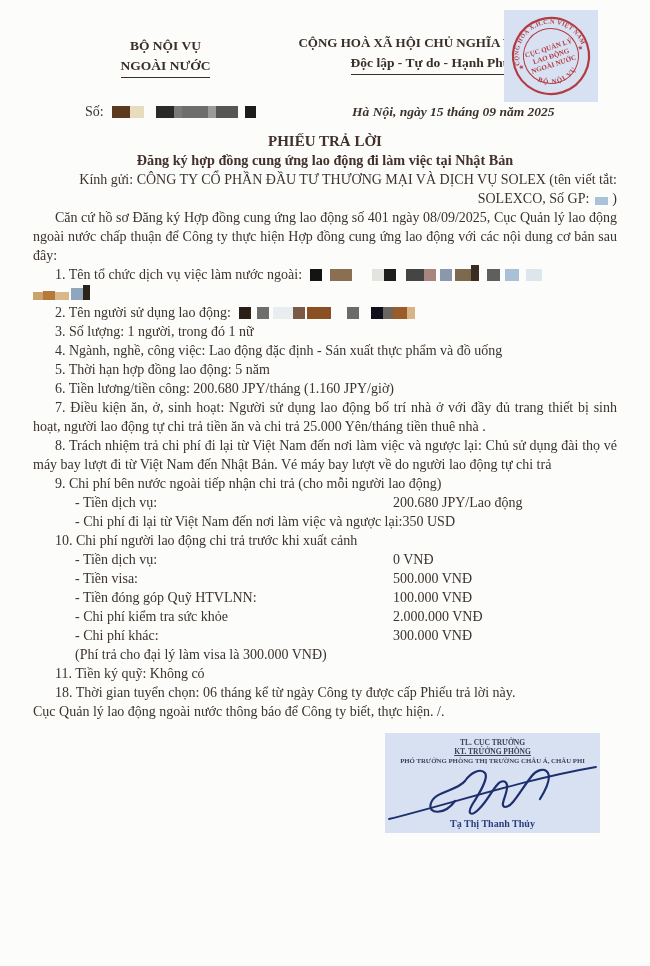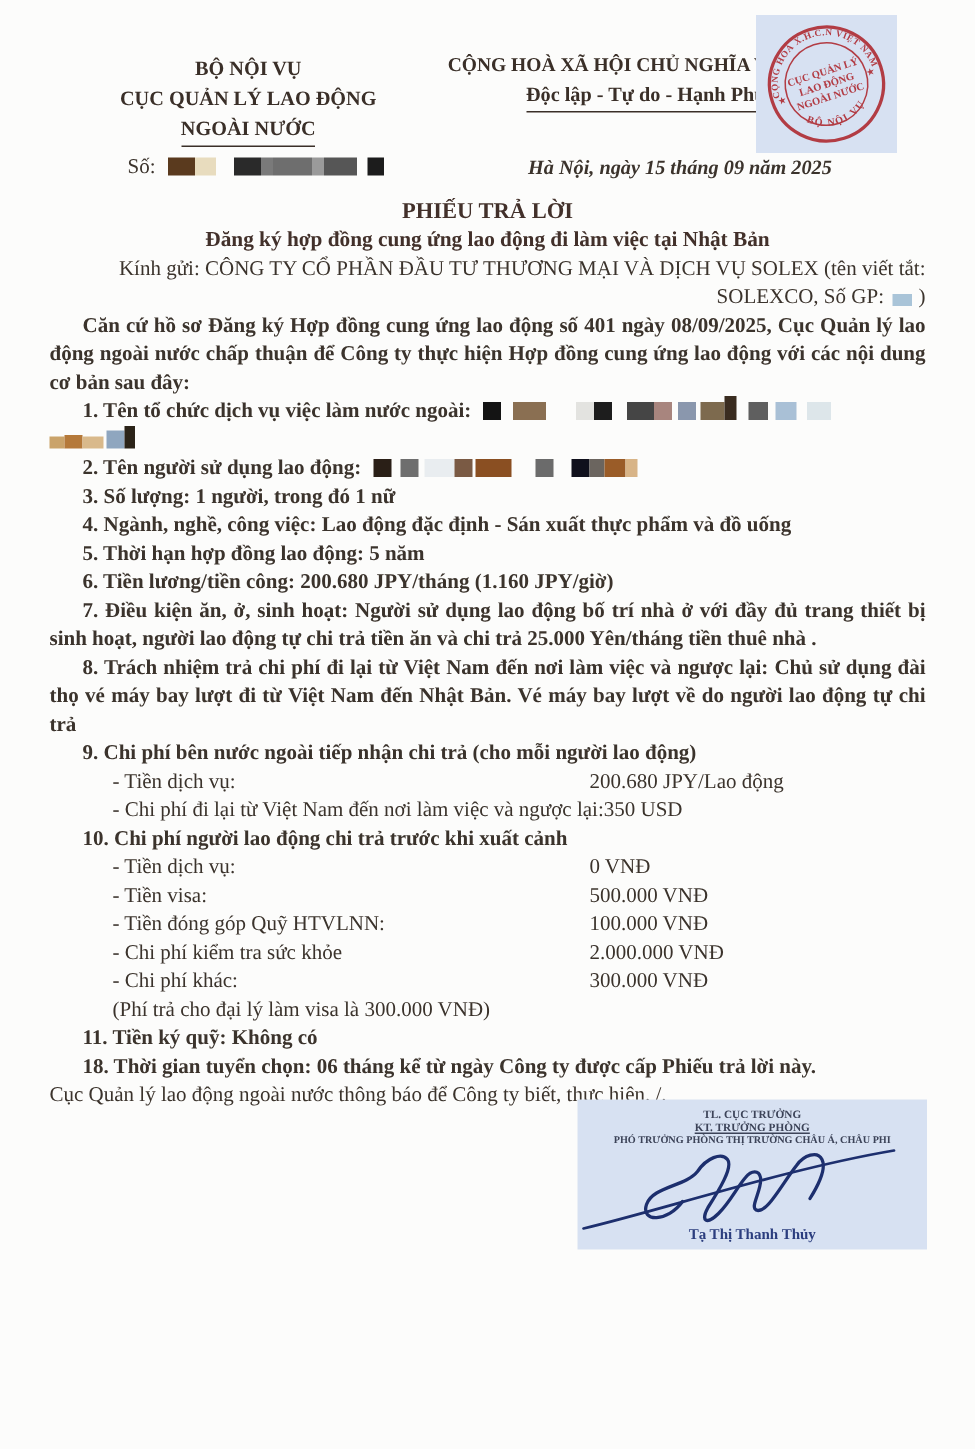--- a/index.html
+++ b/index.html
@@ -21,42 +21,41 @@
   
   .mosaic{display:inline-flex;align-items:flex-end;height:13px;vertical-align:-2px;margin-left:8px;}
   .mb{display:inline-block;height:12px;}
   
   .content{position:absolute;top:132px;left:33px;width:584px;font-size:14px;line-height:19px;
            text-align:justify;}
   .content p{margin:0;}
   .title{text-align:center;font-weight:bold;font-size:15px;color:#42302a;margin-bottom:2px;}
   .subtitle{text-align:center;font-weight:bold;font-size:14.2px;color:#42302a;margin-bottom:2px;}
   .recip{text-align:right;}
-  .ind{text-indent:22px;font-weight:bold;}
+  .ind{text-indent:22px;}
   .cost-row{display:grid;grid-template-columns:minmax(360px,max-content) auto;}
   .cost-label{padding-left:42px;}
   .note{padding-left:42px;}
   
-  .sig-box{position:absolute;top:733px;left:385px;width:233px;height:100px;background:#d7e1f2;
+  .sig-box{position:absolute;top:733px;left:385px;width:215px;height:100px;background:#d7e1f2;
            text-align:center;}
   .sig-h{font-weight:bold;color:#3c4358;}
   .sig-h.s1{font-size:7.5px;line-height:9px;padding-top:5px;}
   .sig-h.s2{font-size:7.5px;line-height:9px;text-decoration:underline;}
   .sig-h.s3{font-size:6.8px;line-height:9px;}
   .sig-svg{position:absolute;left:0;top:30px;}
   .sig-name{position:absolute;bottom:4px;left:0;width:100%;font-size:10px;font-weight:bold;color:#2b3d7e;}
 </style>
 </head>
 <body>
 
 <div class="page">
 
   <div class="hdr-left">
     <div>BỘ NỘI VỤ</div>
-    <div>CỤC QUẢN LÝ LAO ĐỘNG</div>
     <div><span class="u">NGOÀI NƯỚC</span></div>
   </div>
 
   <div class="hdr-right">
     <div class="l1">CỘNG HOÀ XÃ HỘI CHỦ NGHĨA VIỆT NAM</div>
     <div class="l2"><span class="u">Độc lập - Tự do - Hạnh Phúc</span></div>
   </div>
 
   <div class="stamp-box">
     <svg width="94" height="92" viewBox="0 0 94 92">

